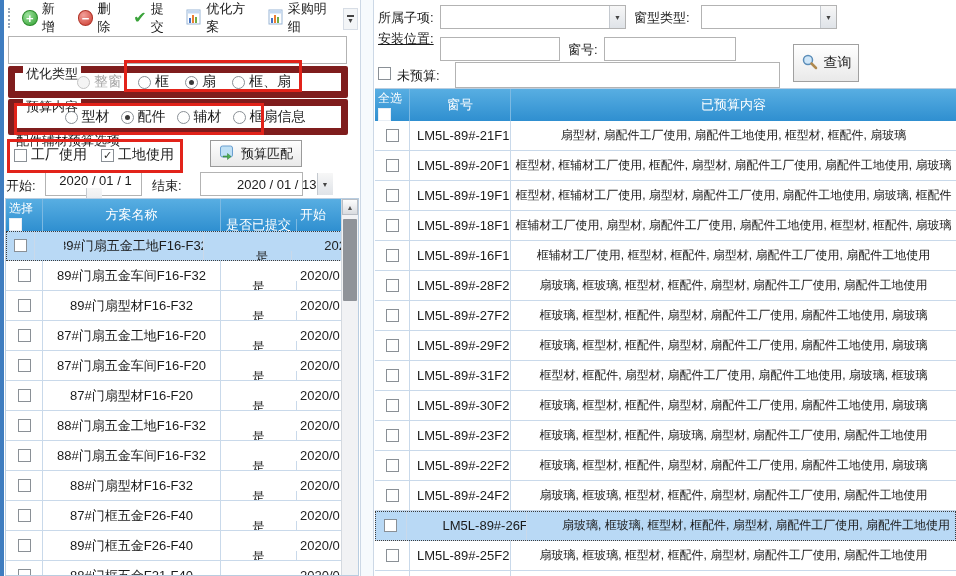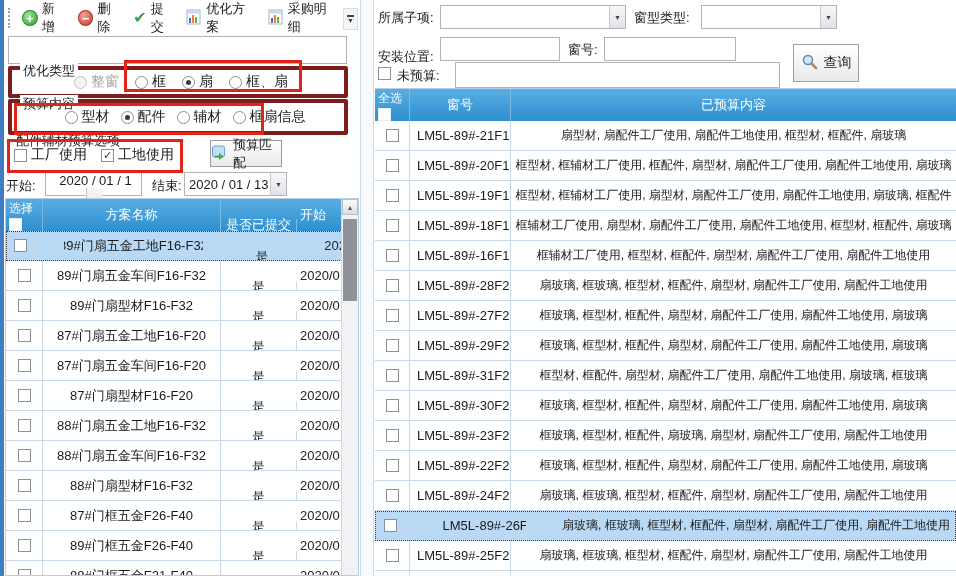--- a/index.html
+++ b/index.html
@@ -20,37 +20,37 @@
   .ic-add { background:radial-gradient(circle at 35% 30%, #9fe39f, #2e9e2e); border:1px solid #2a8a2a; }
   .ic-del { background:radial-gradient(circle at 35% 30%, #f2a09a, #cc3a2e); border:1px solid #b03428; }
   .ic-check { color:#3aa33a; font-size:16px; font-weight:bold; line-height:16px; }
   .caret { font-size:8px; color:#333; margin-left:2px; }
   .ovf-btn { position:absolute; right:0; top:4px; width:15px; height:22px; display:flex; flex-direction:column; align-items:center; justify-content:center; gap:1px; background:#f3f5f7; border:1px solid #d7dde5; }
   .ovf-bar { width:7px; height:2px; background:#444; }
   .ovf-arr { font-size:7px; color:#444; line-height:5px; }
 
   .main-input { position:absolute; left:4px; top:36px; width:339px; height:28px; border:1px solid #b3b3b3; background:#fff; font:13px "Liberation Sans",sans-serif; padding:0 4px; }
 
-  .group { position:absolute; left:4px; width:340px; border:4px solid #7f1d1d; border-radius:2px; background:#fff; }
+  .group { position:absolute; left:4px; width:340px; border:7px solid #7f1d1d; border-radius:2px; background:#fff; }
   .group-title { position:absolute; top:-8px; left:8px; background:#fff; padding:0 3px; font-size:13px; }
   .opt-row { display:flex; align-items:center; height:100%; font-size:14px; }
   .radio-item, .check-item { display:flex; align-items:center; gap:4px; white-space:nowrap; }
   .radio { width:13px; height:13px; border:1px solid #8a9096; border-radius:50%; background:#fff; position:relative; flex:none; }
   .radio-item.selected .radio::after { content:''; position:absolute; inset:3px; border-radius:50%; background:#3a3a3a; }
   .radio-item.disabled { color:#a6a6a6; }
   .radio-item.disabled .radio { border-color:#c4c4c4; background:#f4f4f4; }
   .cb { width:13px; height:13px; border:1px solid #8a9096; background:#fff; position:relative; flex:none; font-size:11px; line-height:11px; text-align:center; color:#2b2b2b; }
   .cb.checked::after { content:'✓'; position:absolute; left:0; top:0; width:11px; font-weight:bold; }
 
   .redbox { position:absolute; border:3px solid #e2231a; z-index:6; pointer-events:none; }
 
   .sec3-label { position:absolute; left:12px; top:132px; font-size:13px; }
   .check-row { position:absolute; left:0; top:146px; display:flex; gap:14px; padding-left:10px; font-size:14px; align-items:center; }
 
-  .match-btn { position:absolute; left:206px; top:140px; width:72px; height:27px; display:flex; align-items:center; justify-content:center; gap:5px; font-size:13px; background:linear-gradient(#fefefe,#e9e9e9); border:1px solid #9a9a9a; }
+  .match-btn { position:absolute; left:206px; top:140px; width:92px; height:27px; display:flex; align-items:center; justify-content:center; gap:5px; font-size:13px; background:linear-gradient(#fefefe,#e9e9e9); border:1px solid #9a9a9a; }
 
   .date-label { position:absolute; font-size:13px; top:177px; }
   .date-combo { position:absolute; top:172px; height:24px; border:1px solid #b3b3b3; background:#fff; display:flex; align-items:center; font-size:13px; }
   .date-combo .val { flex:1; padding-left:4px; white-space:nowrap; }
   .combo-arrow { width:16px; height:100%; background:linear-gradient(#f7f7f7,#dfe3e8); border-left:1px solid #c4c9cf; font-size:7px; color:#444; display:flex; align-items:center; justify-content:center; flex:none; }
 
   
   .thead { background:linear-gradient(#58aee2,#2f8fd0); color:#fff; display:flex; }
   .hcell { display:flex; align-items:center; justify-content:center; font-size:13px; border-right:1px solid #7cb9e2; }
   .hstack { flex-direction:column; justify-content:flex-end; padding-top:1px; gap:1px; font-size:12px; align-items:flex-start; padding-left:3px; }
@@ -215,21 +215,21 @@
     <div class="redbox" style="left:120px;top:60px;width:178px;height:32px;"></div>
     <div class="redbox" style="left:10px;top:103px;width:250px;height:32px;"></div>
     <div class="redbox" style="left:3px;top:139px;width:176px;height:34px;"></div>
 
     <span class="date-label" style="left:2px;">开始:</span>
     <div class="date-combo" style="left:41px;width:97px;flex-direction:column;">
       <span class="val">2020 / 01 / 1</span>
       <span class="combo-arrow">▼</span>
     </div>
     <span class="date-label" style="left:148px;">结束:</span>
-    <div class="date-combo" style="left:180px;width:103px;">
+    <div class="date-combo" style="left:196px;width:103px;padding-left:32px;">
       <span class="val">2020 / 01 / 13</span>
       <span class="combo-arrow">▼</span>
     </div>
 
     <div class="plan-table">
       <div class="thead">
         <div class="hcell hstack pc0">
           <span>选择</span>
           <span class="hcb"></span>
         </div>
@@ -362,21 +362,21 @@
     <div class="combo" style="left:66px;top:5px;width:186px;">
       <span class="val"></span>
       <span class="combo-arrow">▼</span>
     </div>
     <span class="flabel" style="left:260px;top:9px;">窗型类型:</span>
     <div class="combo" style="left:327px;top:5px;width:136px;">
       <span class="val"></span>
       <span class="combo-arrow">▼</span>
     </div>
 
-    <span class="flabel" style="left:4px;top:48px;">安装位置:</span>
+    <span class="flabel" style="left:4px;top:30px;text-decoration:underline;">安装位置:</span>
     <div class="txt" style="left:66px;top:37px;width:120px;">
       <span class="val"></span>
     </div>
     <span class="flabel" style="left:194px;top:41px;">窗号:</span>
     <div class="txt" style="left:230px;top:37px;width:132px;">
       <span class="val"></span>
     </div>
 
     <div class="query-btn">
       <span><svg width="18" height="18">

